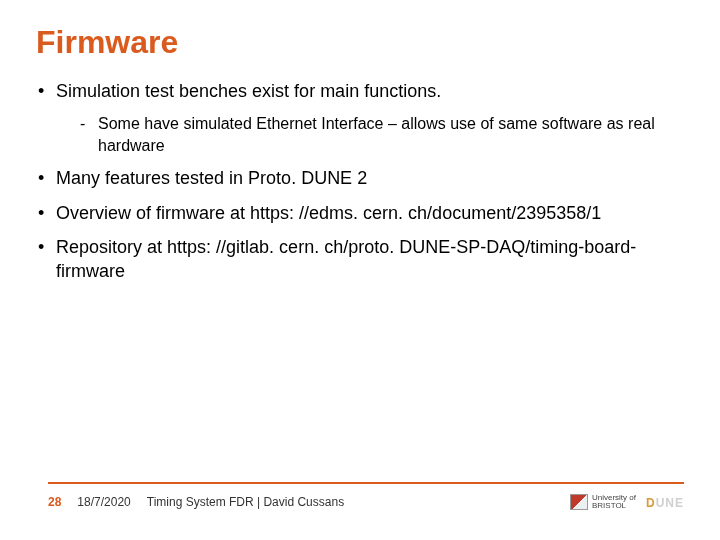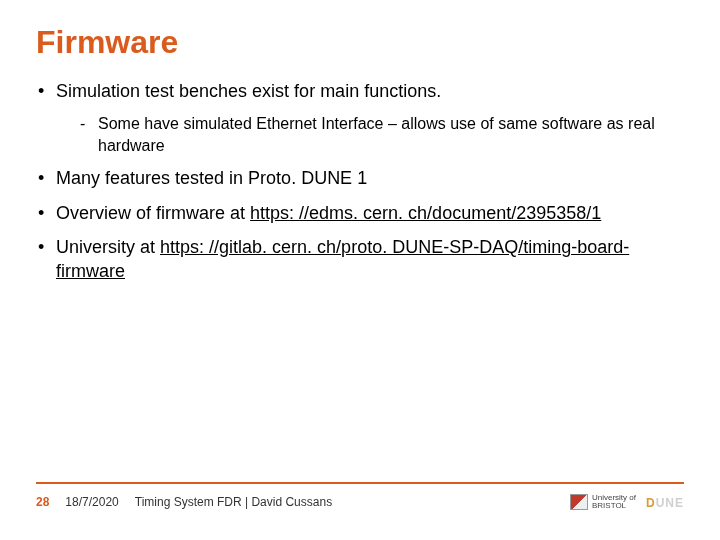--- a/index.html
+++ b/index.html
@@ -51,24 +51,24 @@
     margin-bottom: 8px;
     padding-left: 18px;
     position: relative;
   }
   ul.lvl2 > li::before {
     content: "-";
     position: absolute;
     left: 0;
     top: 0;
   }
-  .underline { text-decoration: underline; }
+  .underline { }
   .footer {
     position: absolute;
-    left: 0;
+    left: 12px;
     right: 0;
     bottom: 18px;
     padding: 12px 36px;
     margin-top: 32px;
   }
   .footer-rule {
     border: none;
     border-top: 2px solid #d95b1e;
     margin-bottom: 10px;
   }
@@ -120,29 +120,29 @@
     <li>
       <span>Simulation test benches exist for main functions.</span>
       <ul class="lvl2">
         <li>
           <span>Some have simulated Ethernet Interface – allows use of same software as real hardware</span>
         </li>
       </ul>
     </li>
 
     <li>
-      <span>Many features tested in Proto. DUNE 1</span>
+      <span>Many features tested in Proto. DUNE 2</span>
     </li>
 
     <li>
       <span>Overview of firmware at </span><span class="underline">https: //edms. cern. ch/document/2395358/1</span>
     </li>
 
     <li>
-      <span>University at </span><span class="underline">https: //gitlab. cern. ch/proto. DUNE-SP-DAQ/timing-board-firmware</span>
+      <span>Repository at </span><span class="underline">https: //gitlab. cern. ch/proto. DUNE-SP-DAQ/timing-board-firmware</span>
     </li>
 
   </ul>
 
   <div class="footer">
     <hr class="footer-rule">
     <div class="footer-row">
       <span class="page-num">28</span>
       <span>18/7/2020</span>
       <span>Timing System FDR | David Cussans</span>

